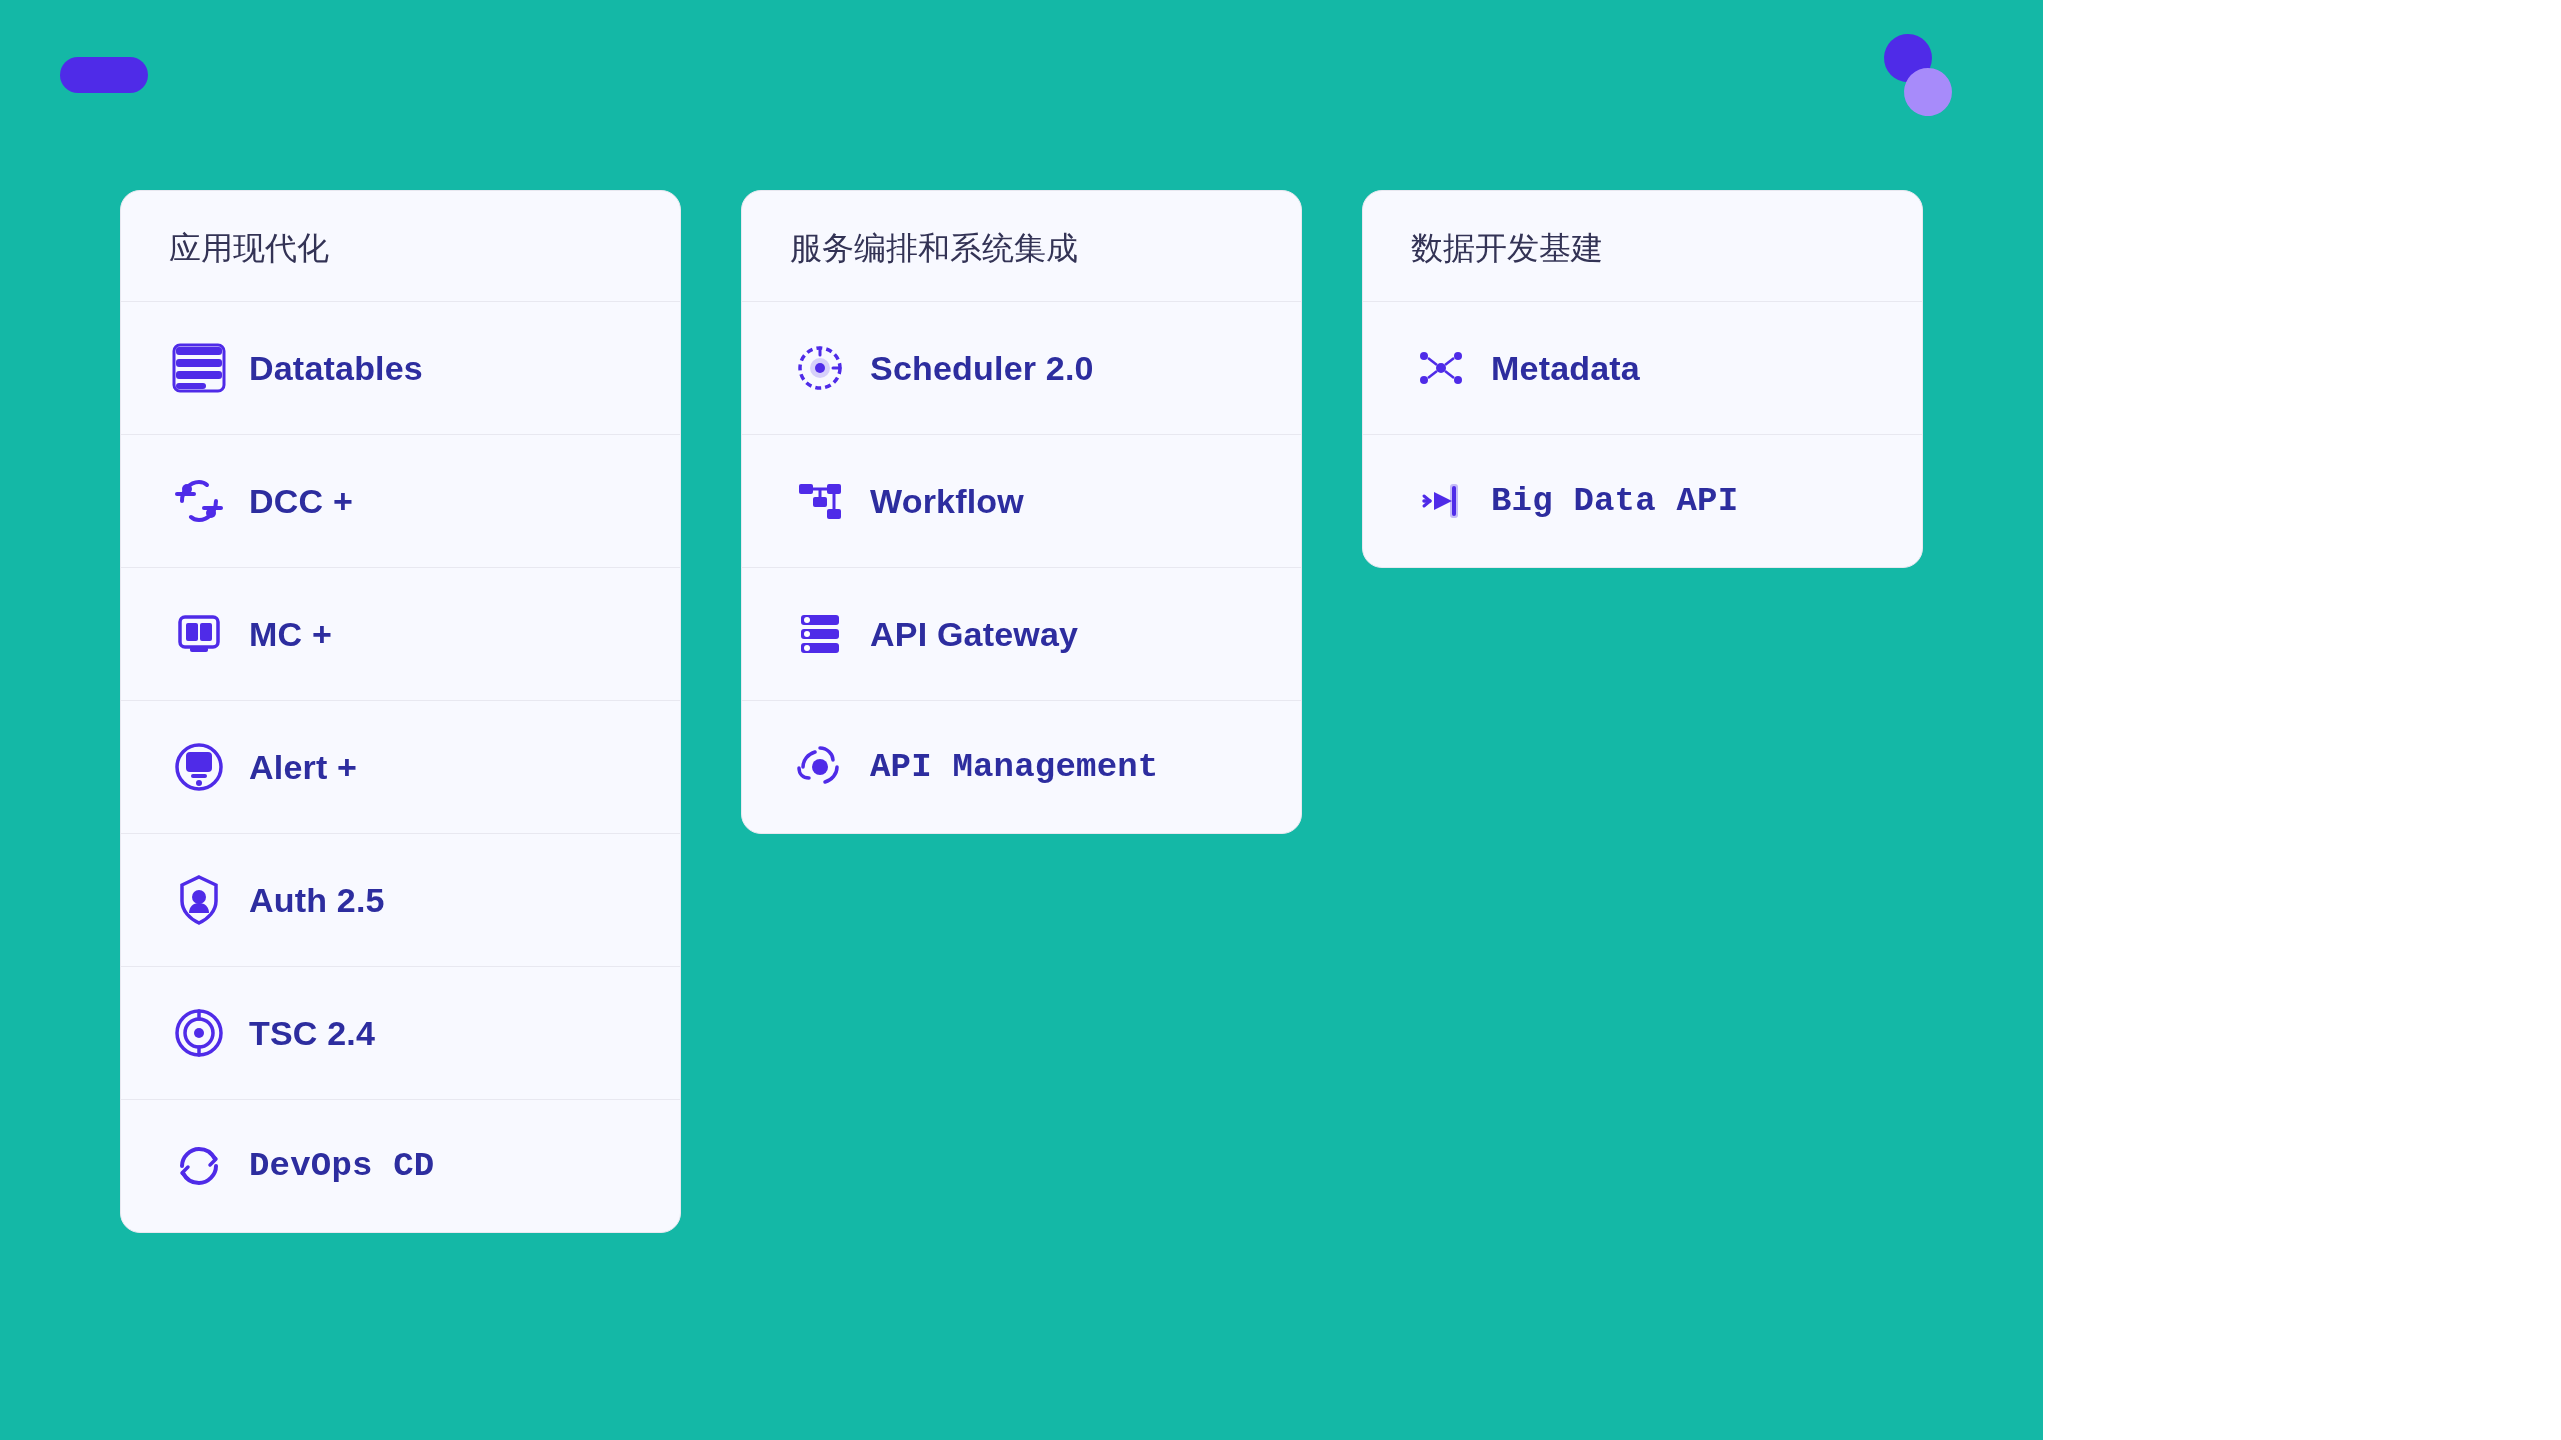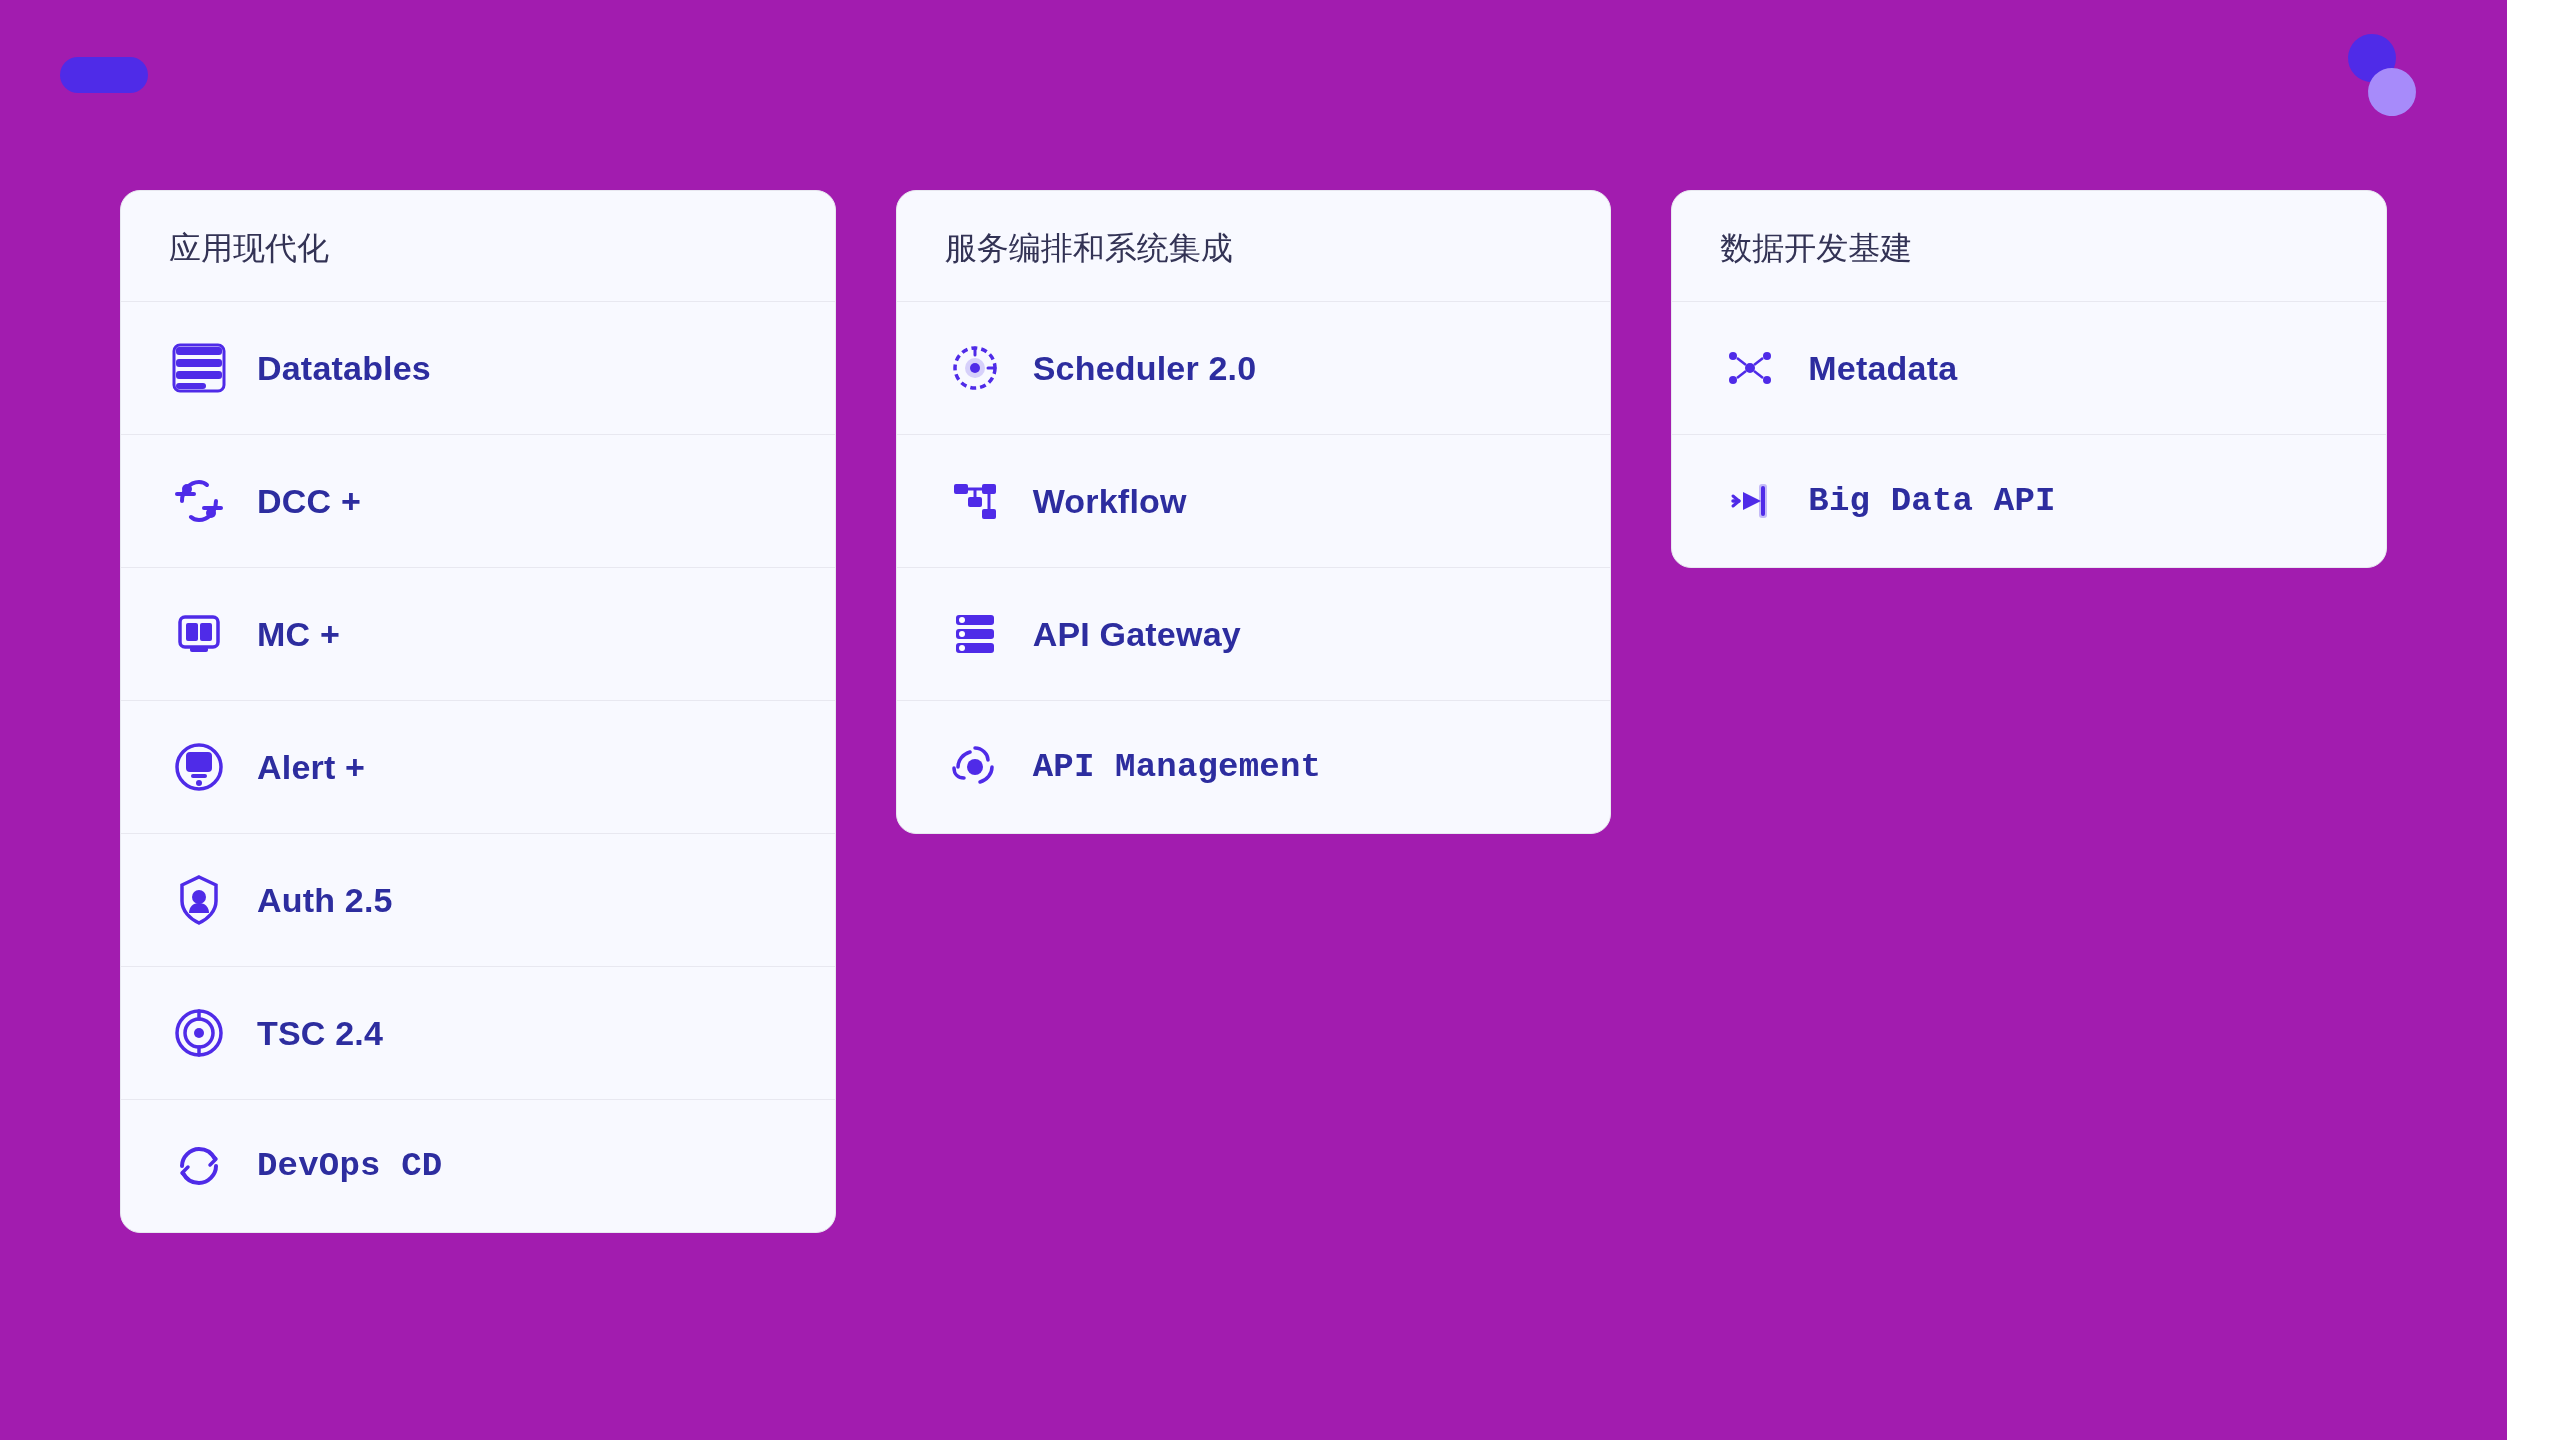--- a/index.html
+++ b/index.html
@@ -9,23 +9,23 @@
     }
 
     body {
       background: #ffffff;
       font-family: -apple-system, BlinkMacSystemFont, 'Segoe UI', sans-serif;
       min-height: 100vh;
       padding: 0;
     }
 
     .page-wrapper {
-      width: 2507px;
+      width: 2043px;
       min-height: 1440px;
-      background: #a21caf;
+      background: #14b8a6;
       position: relative;
       transform-origin: top left;
     }
 
     
     .header {
       display: flex;
       align-items: center;
       justify-content: space-between;
       padding: 30px 60px;
@@ -95,21 +95,21 @@
 
     .card-header-title {
       font-size: 32px;
       font-weight: 500;
       color: #333355;
     }
 
     .card-item {
       display: flex;
       align-items: center;
-      gap: 28px;
+      gap: 20px;
       padding: 36px 48px;
       border-bottom: 1.5px solid #e8e8f0;
       cursor: pointer;
       transition: background 0.15s;
     }
 
     .card-item:last-child {
       border-bottom: none;
       font-family: Liberation Mono, monospace;
     }

